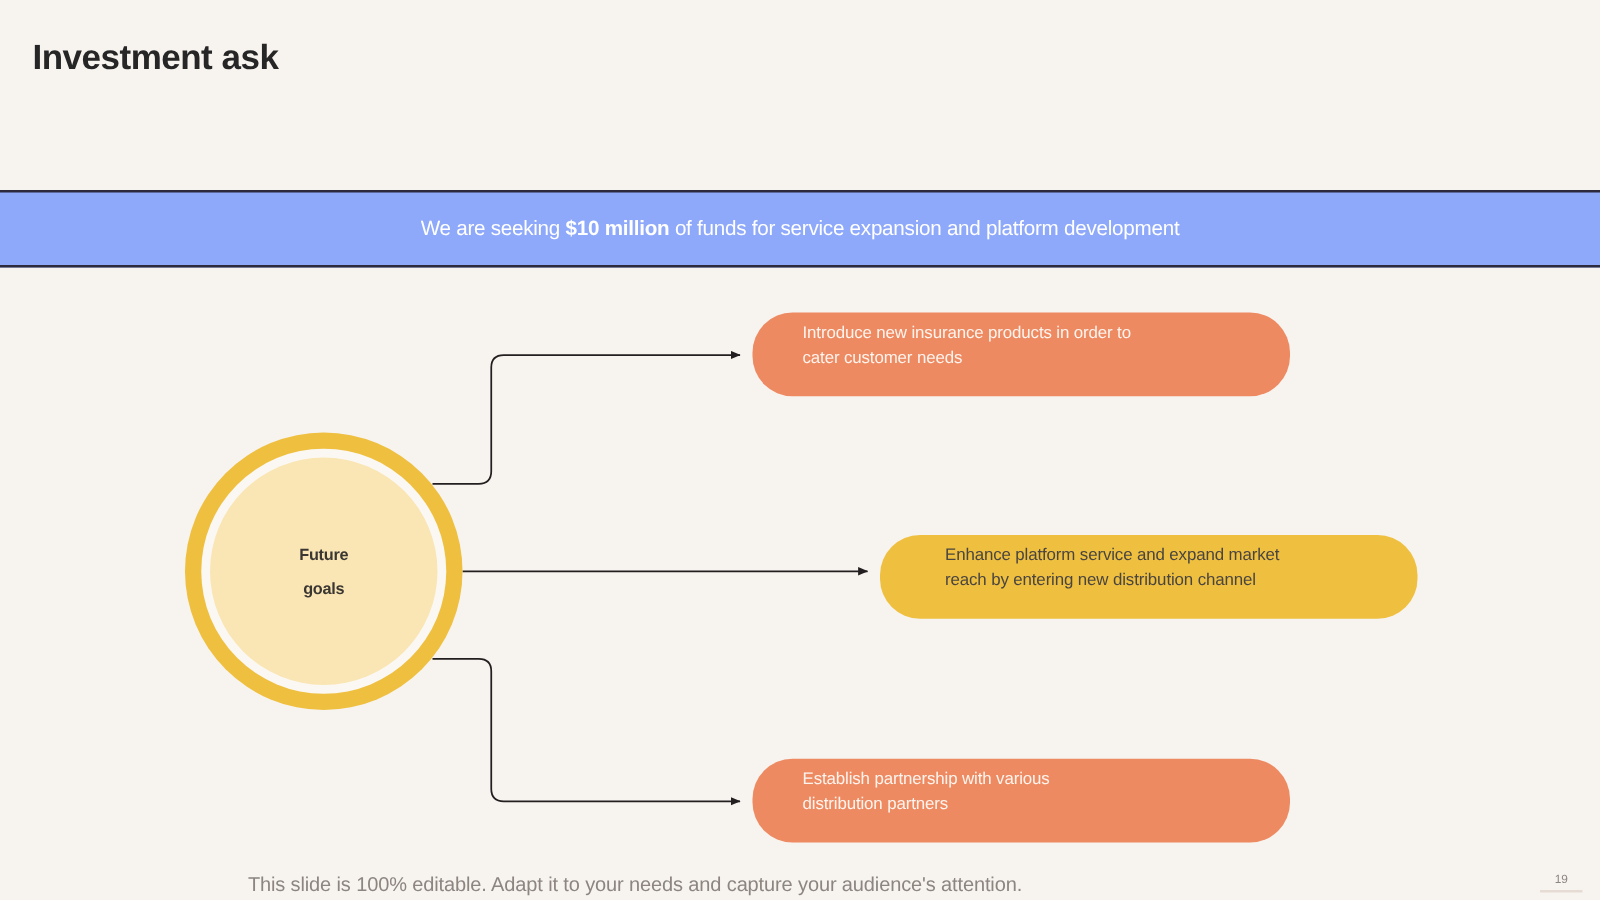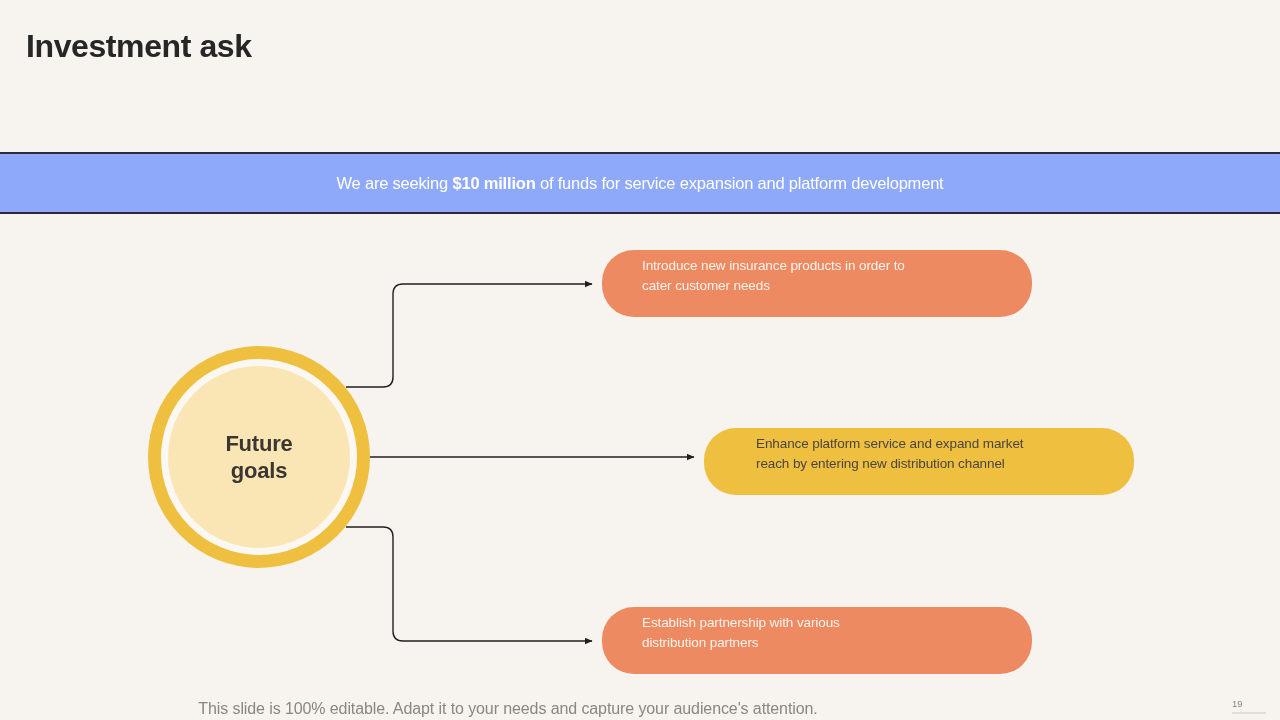--- a/index.html
+++ b/index.html
@@ -20,21 +20,21 @@
     width: 1280px;
     height: 720px;
     background: #F7F3EF;
   }
 
   
   .page-title {
     position: absolute;
     left: 26px;
     top: 24px;
-    font-size: 32px;
+    font-size: 28px;
     font-weight: bold;
     color: #262626;
     letter-spacing: -0.4px;
     line-height: 44px;
   }
   .page-subtitle {
     position: absolute;
     left: 26px;
     top: 86px;
     width: 1196px;
@@ -108,21 +108,21 @@
   .hub-inner {
     width: 182px;
     height: 182px;
     border-radius: 50%;
     background: #FAE6B4;
     display: flex;
     align-items: center;
     justify-content: center;
   }
   .hub-label {
-    font-size: 22px;
+    font-size: 13px;
     font-weight: bold;
     color: #3A3632;
     text-align: center;
     line-height: 27px;
     letter-spacing: -0.2px;
   }
 
   
   .pill {
     position: absolute;
@@ -154,21 +154,21 @@
     text-align: center;
     font-size: 16px;
     color: #8C8580;
     letter-spacing: -0.1px;
   }
   .page-number {
     position: absolute;
     right: 14px;
     top: 698px;
     width: 34px;
-    text-align: left;
+    text-align: center;
     font-size: 9.5px;
     color: #8C8580;
     padding-bottom: 3px;
     border-bottom: 2px solid #E7DCD4;
   }
 </style>
 </head>
 <body>
 
 <div class="slide">

